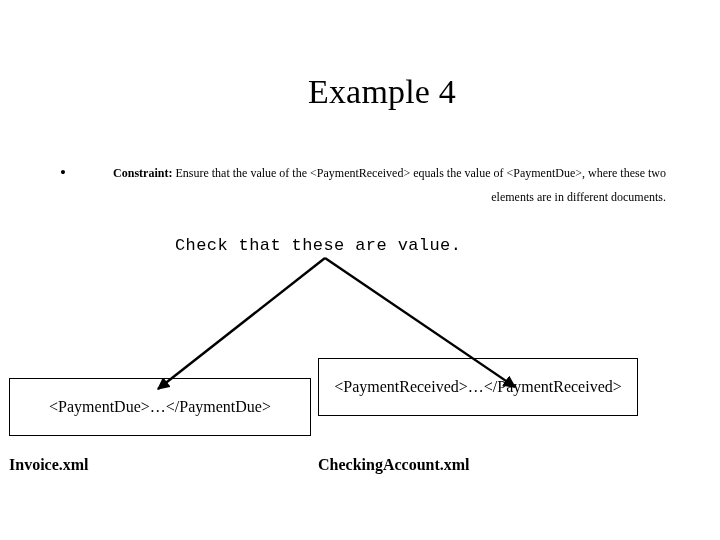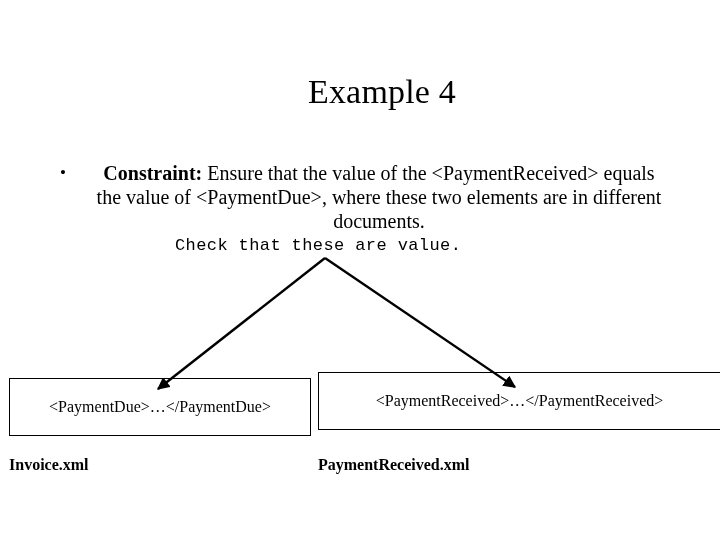--- a/index.html
+++ b/index.html
@@ -48,23 +48,23 @@
     padding-left: 36px;
   }
   .bullet-mark {
     position: absolute;
     left: 4px;
     top: 0px;
     font-size: 17px;
     line-height: 24px;
   }
   .bullet-text {
-    font-size: 20px;
+    font-size: 12px;
     line-height: 24.2px;
-    text-align: center;
+    text-align: right;
   }
   .bullet-text b {
     font-weight: bold;
   }
   #mono-line {
     position: absolute;
     left: 175px;
     top: 236px;
     font-family: "Liberation Mono", "DejaVu Sans Mono", monospace;
     font-size: 17px;
@@ -94,22 +94,22 @@
     justify-content: center;
   }
   #box-left {
     left: 9px;
     top: 378px;
     width: 302px;
     height: 58px;
   }
   #box-right {
     left: 318px;
-    top: 372px;
-    width: 403px;
+    top: 358px;
+    width: 320px;
     height: 58px;
   }
   .doc-box-text {
     font-size: 16px;
     line-height: 20px;
     white-space: nowrap;
   }
 
   
   .file-caption {
@@ -164,15 +164,15 @@
   <div class="doc-box" id="box-left">
     <span class="doc-box-text">&lt;PaymentDue&gt;…&lt;/PaymentDue&gt;</span>
   </div>
 
   <div class="doc-box" id="box-right">
     <span class="doc-box-text">&lt;PaymentReceived&gt;…&lt;/PaymentReceived&gt;</span>
   </div>
 
   <div class="file-caption" id="caption-left">Invoice.xml</div>
 
-  <div class="file-caption" id="caption-right">PaymentReceived.xml</div>
+  <div class="file-caption" id="caption-right">CheckingAccount.xml</div>
 
 </div>
 
 </body></html>

